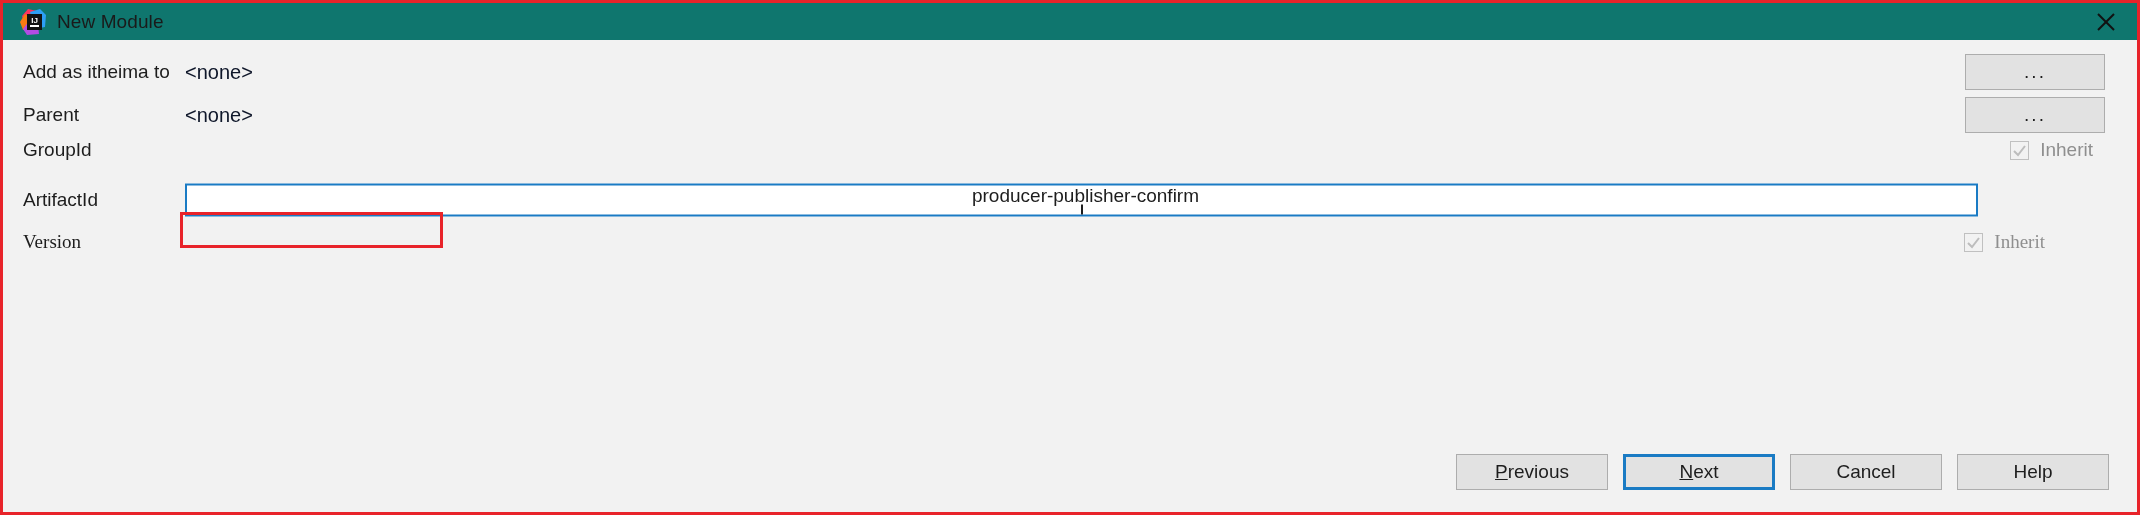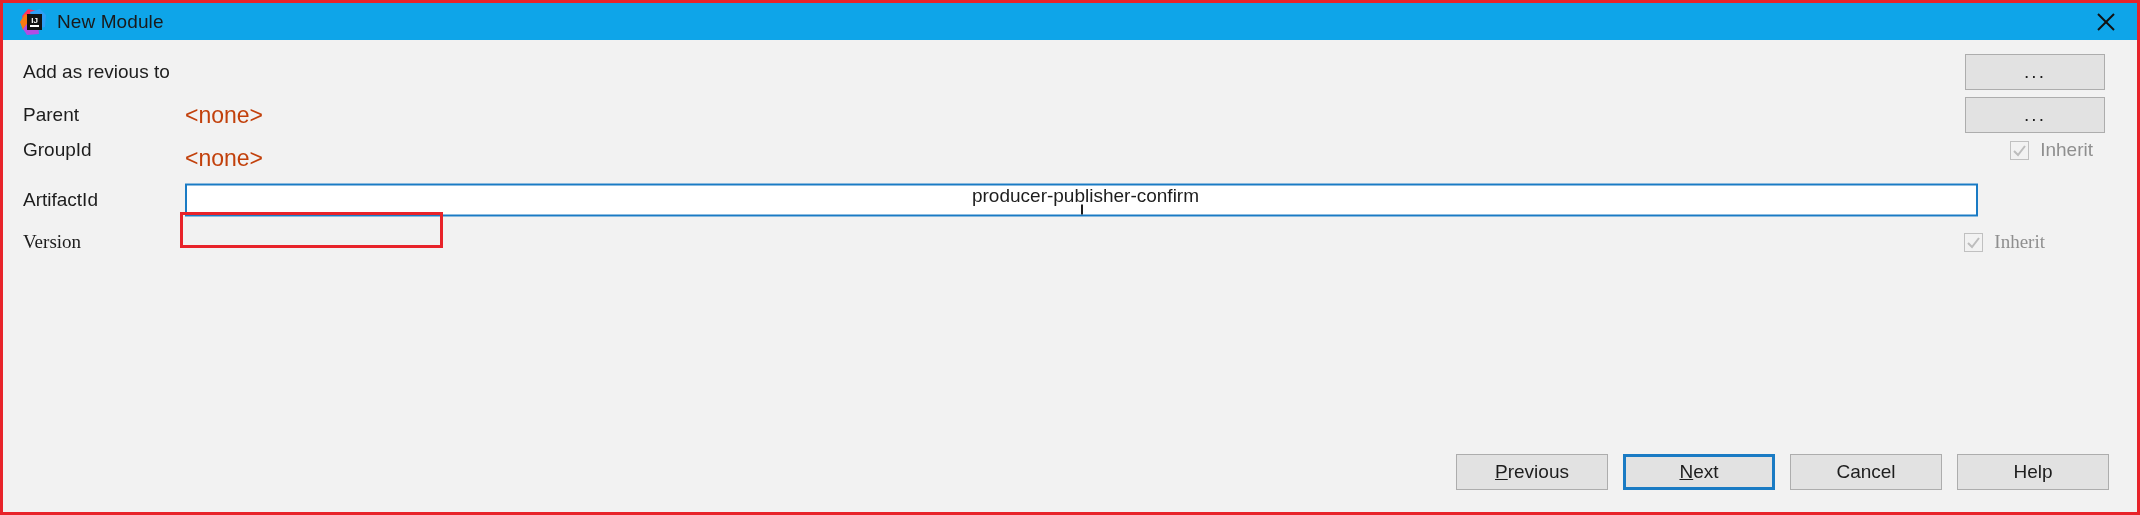--- a/index.html
+++ b/index.html
@@ -19,21 +19,21 @@
     border: 3px solid #e8232a;
     overflow: hidden;
   }
 
   
   .titlebar {
     position: absolute;
     left: 0; top: 0;
     width: 100%;
     height: 37px;
-    background: #0ea5e9;
+    background: #0f766e;
     display: flex;
     align-items: center;
   }
   .ij-logo {
     margin-left: 17px;
     width: 26px;
     height: 26px;
     position: relative;
     flex: none;
   }
@@ -81,24 +81,23 @@
     transform: translateY(-50%);
     font-size: 19px;
     color: #1d1d1d;
     white-space: nowrap;
   }
   .row-static-value {
     position: absolute;
     left: 182px;
     top: 50%;
     transform: translateY(-50%);
-    font-size: 23px;
-    color: #c2410c;
-    white-space: nowrap;
-    margin-top: 43px;
+    font-size: 20px;
+    color: #0f172a;
+    white-space: nowrap;
   }
 
   
   .textfield {
     position: absolute;
     left: 182px;
     width: 1793px;
     height: 33px;
     box-sizing: border-box;
     background: #ffffff;
@@ -240,21 +239,21 @@
       <svg width="22" height="22" viewBox="0 0 22 22">
         <line x1="3" y1="3" x2="19" y2="19" stroke="#111111" stroke-width="2"></line>
         <line x1="19" y1="3" x2="3" y2="19" stroke="#111111" stroke-width="2"></line>
       </svg>
     </div>
   </div>
 
   <div class="content">
 
     <div class="row" style="top:12px;">
-      <span class="row-label">Add as revious to</span>
+      <span class="row-label">Add as itheima to</span>
       <span class="row-static-value">&lt;none&gt;</span>
       <div class="dots-btn">
         <span class="dots">...</span>
       </div>
     </div>
 
     <div class="row" style="top:55px;">
       <span class="row-label">Parent</span>
       <span class="row-static-value">&lt;none&gt;</span>
       <div class="dots-btn">

